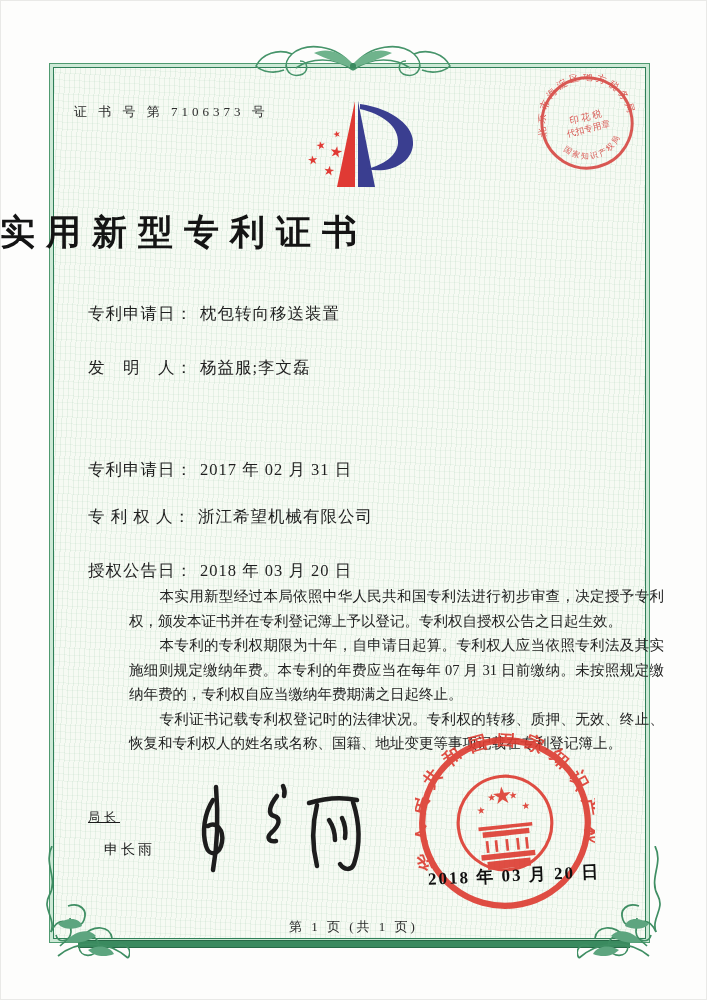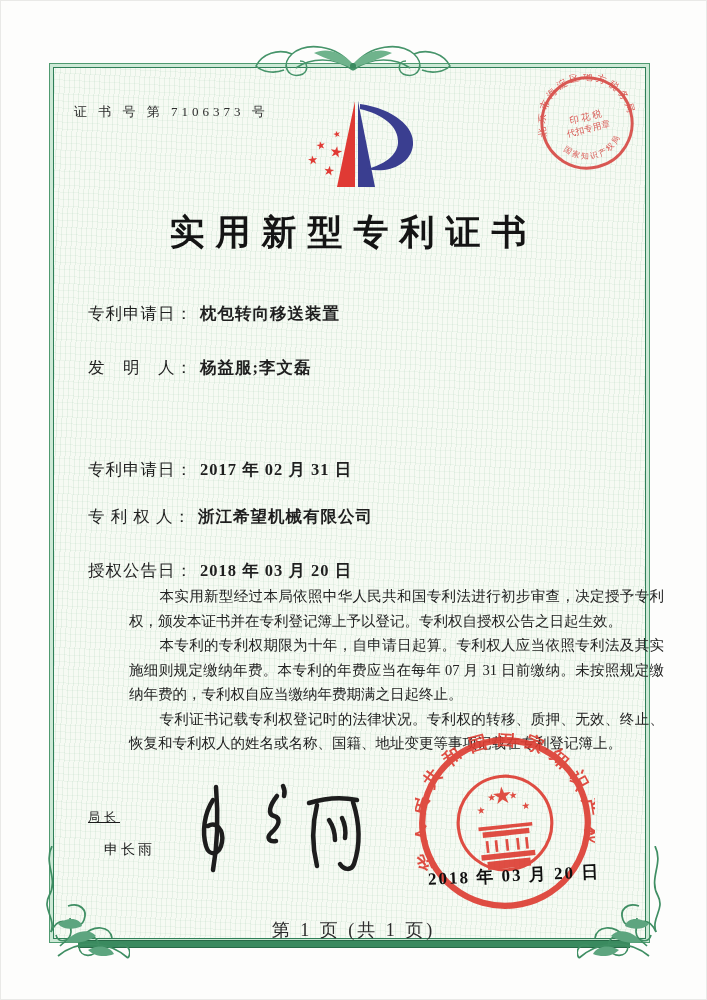--- a/index.html
+++ b/index.html
@@ -23,45 +23,45 @@
     background:#3a8a5f;border-top:1px solid #276a47;border-bottom:1px solid #276a47;
   }
   .ornament{position:absolute;pointer-events:none;}
   
   .cert-no{
     position:absolute;left:74px;top:103px;font-size:13px;letter-spacing:4px;color:#2b2b2b;
   }
   .logo{position:absolute;left:281px;top:97px;}
   .tax-stamp{position:absolute;left:538px;top:74px;opacity:.88;}
   .title{
-    position:absolute;left:0;top:209px;width:707px;text-align:center;
+    position:absolute;left:0;top:209px;width:707px;
     font-size:35px;font-weight:bold;letter-spacing:11px;color:#141414;
   }
   
   .field{position:absolute;left:88px;font-size:16.5px;white-space:nowrap;color:#1f1f1f;}
   .flabel{letter-spacing:1px;}
-  .fvalue{margin-left:7px;letter-spacing:1px;font-weight:bold;}
+  .fvalue{margin-left:7px;letter-spacing:1px;}
   
   .body-text{
     position:absolute;left:86px;top:584px;width:535px;
     font-size:14.5px;line-height:24.5px;text-align:justify;color:#222;margin-left:43px;
   }
   .body-text p{margin:0;text-indent:2.1em;}
   
   .director-title{position:absolute;left:88px;top:809px;font-size:12px;letter-spacing:4px;text-decoration:underline;}
   .director-name{position:absolute;left:104px;top:841px;font-size:14px;letter-spacing:3px;}
   .signature{position:absolute;left:183px;top:780px;}
   .big-seal{position:absolute;left:415px;top:733px;opacity:.9;}
   .seal-date{
     position:absolute;left:428px;top:864px;font-size:17px;font-weight:600;
     letter-spacing:2px;color:#101010;transform:rotate(-2.5deg);
   }
   .footer{
     position:absolute;left:0;top:918px;width:707px;text-align:center;
-    font-size:18px;letter-spacing:3px;color:#2b2b2b;
+    font-size:13px;letter-spacing:3px;color:#2b2b2b;
   }
   text{font-family:"Liberation Serif","DejaVu Serif",serif;}
 </style>
 </head>
 <body>
 
 <div class="page">
 
   <div class="frame"></div>
   <div class="bottom-band"></div>

